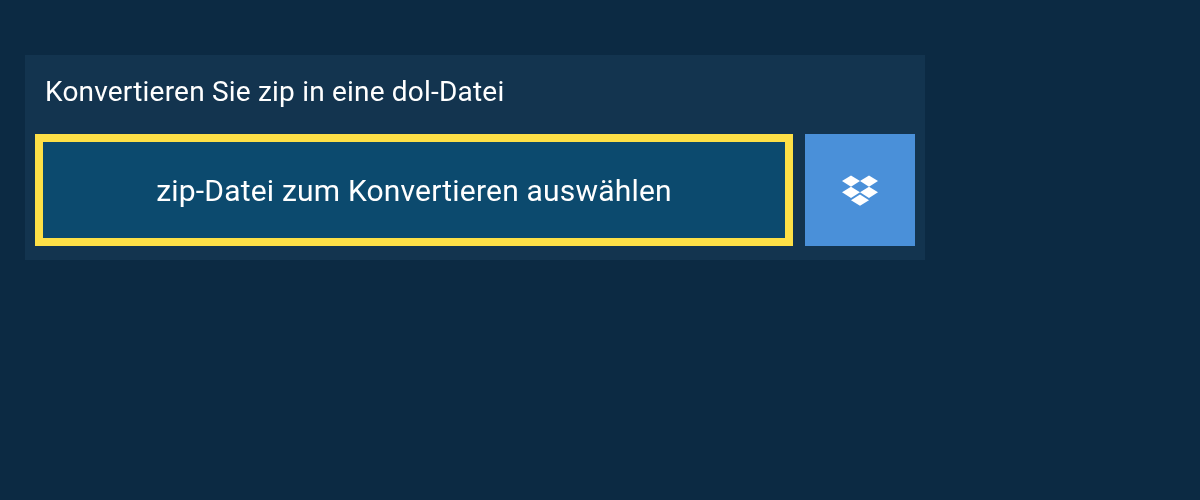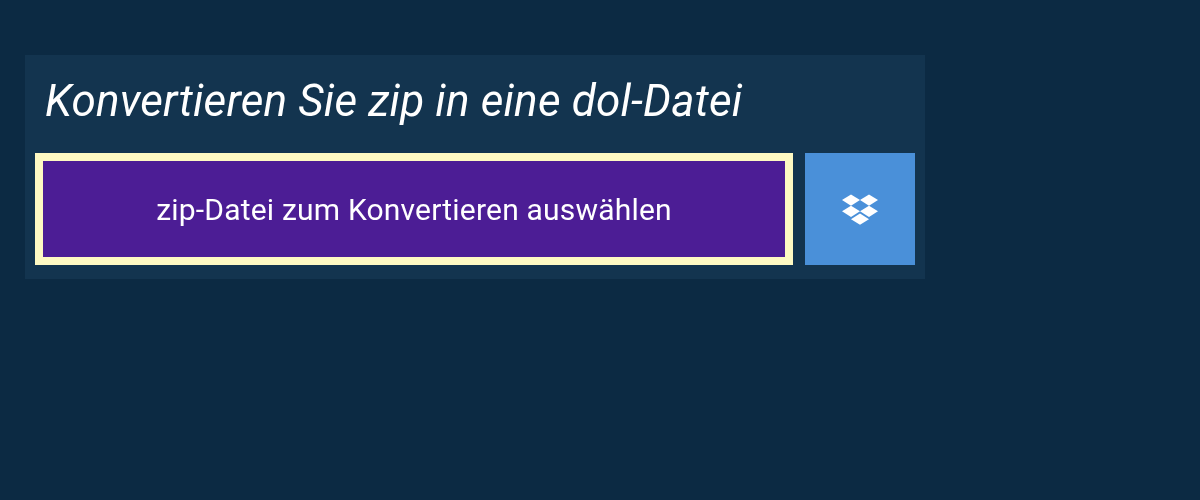--- a/index.html
+++ b/index.html
@@ -16,36 +16,35 @@
     }
     .panel {
       position: absolute;
       top: 55px;
       left: 25px;
       width: 900px;
       background: #13344f;
     }
     .title-bar {
       padding: 20px 20px 26px 20px;
-      font-size: 44px;
+      font-size: 28px;
       font-weight: 400;
       color: #ffffff;
       letter-spacing: 0.2px;
-      font-style: italic;
     }
     .action-row {
       display: flex;
       padding: 0 10px 14px 10px;
       gap: 12px;
       align-items: stretch;
     }
     .choose-button {
       flex: 1;
-      background: #4c1d95;
-      border: 8px solid #fef9c3;
+      background: #0c4a6e;
+      border: 8px solid #fde047;
       color: #ffffff;
       font-size: 30px;
       font-weight: 400;
       height: 112px;
       display: flex;
       align-items: center;
       justify-content: center;
       cursor: pointer;
       letter-spacing: 0.2px;
     }

